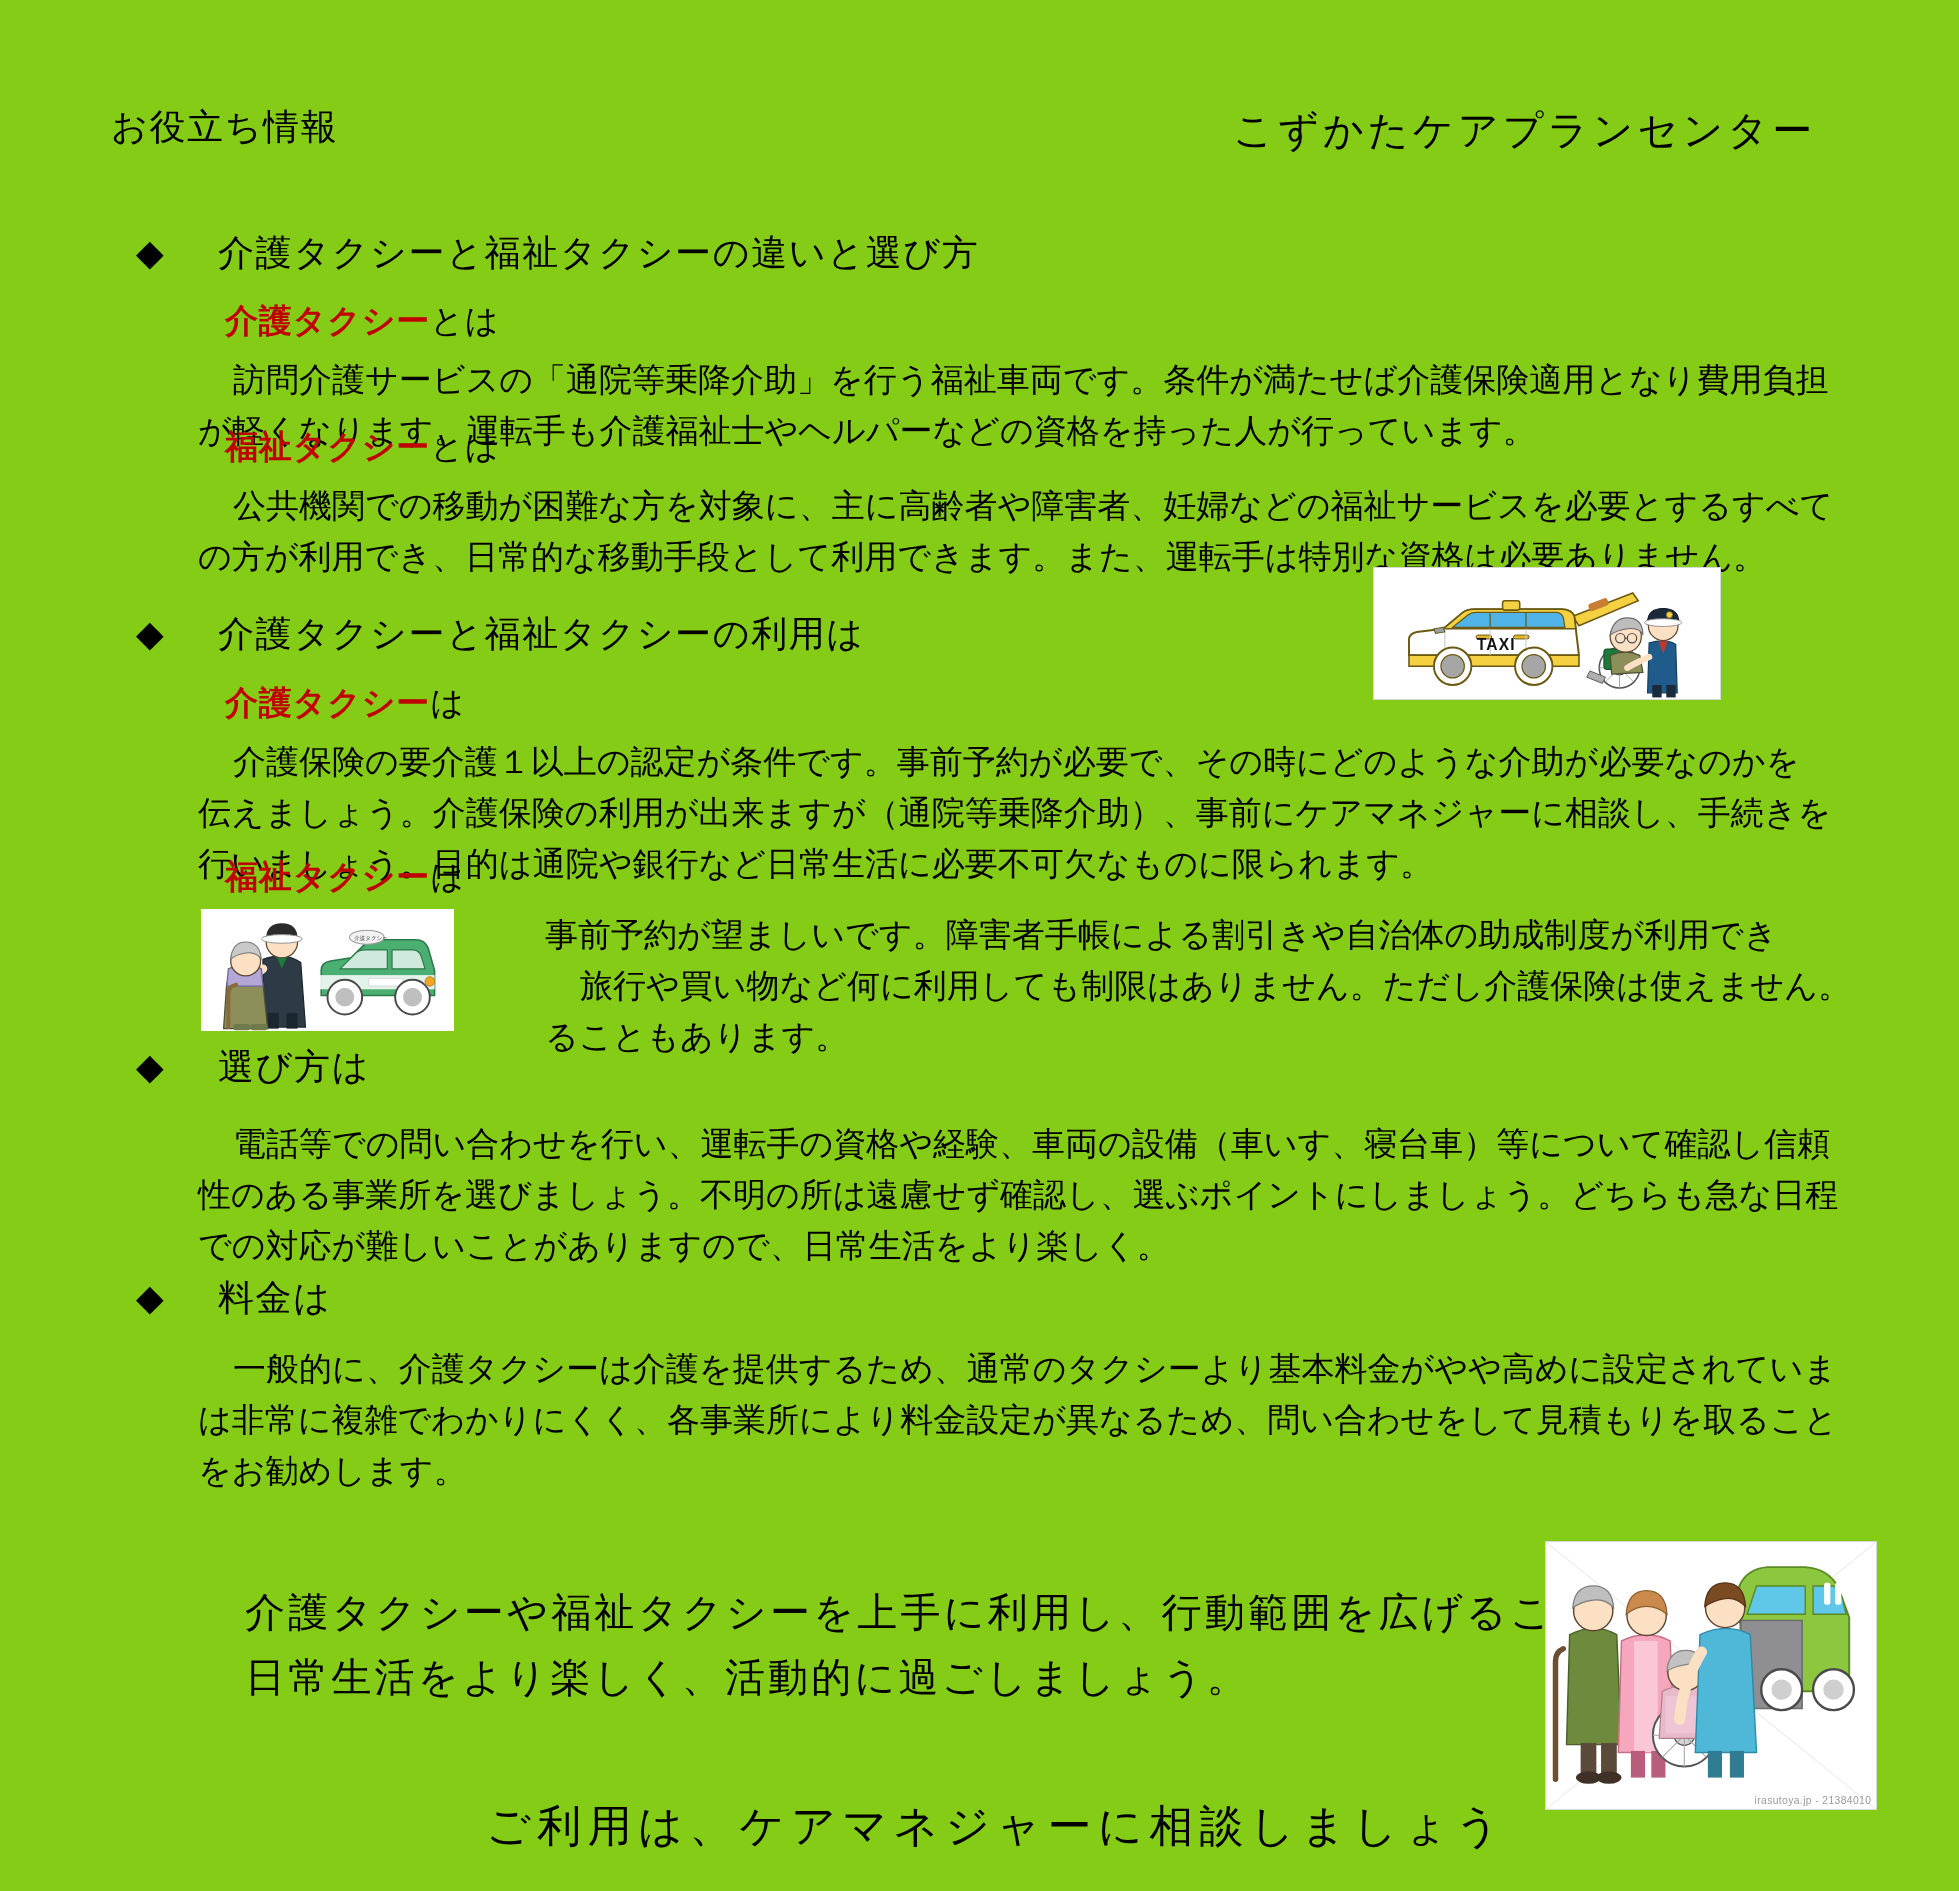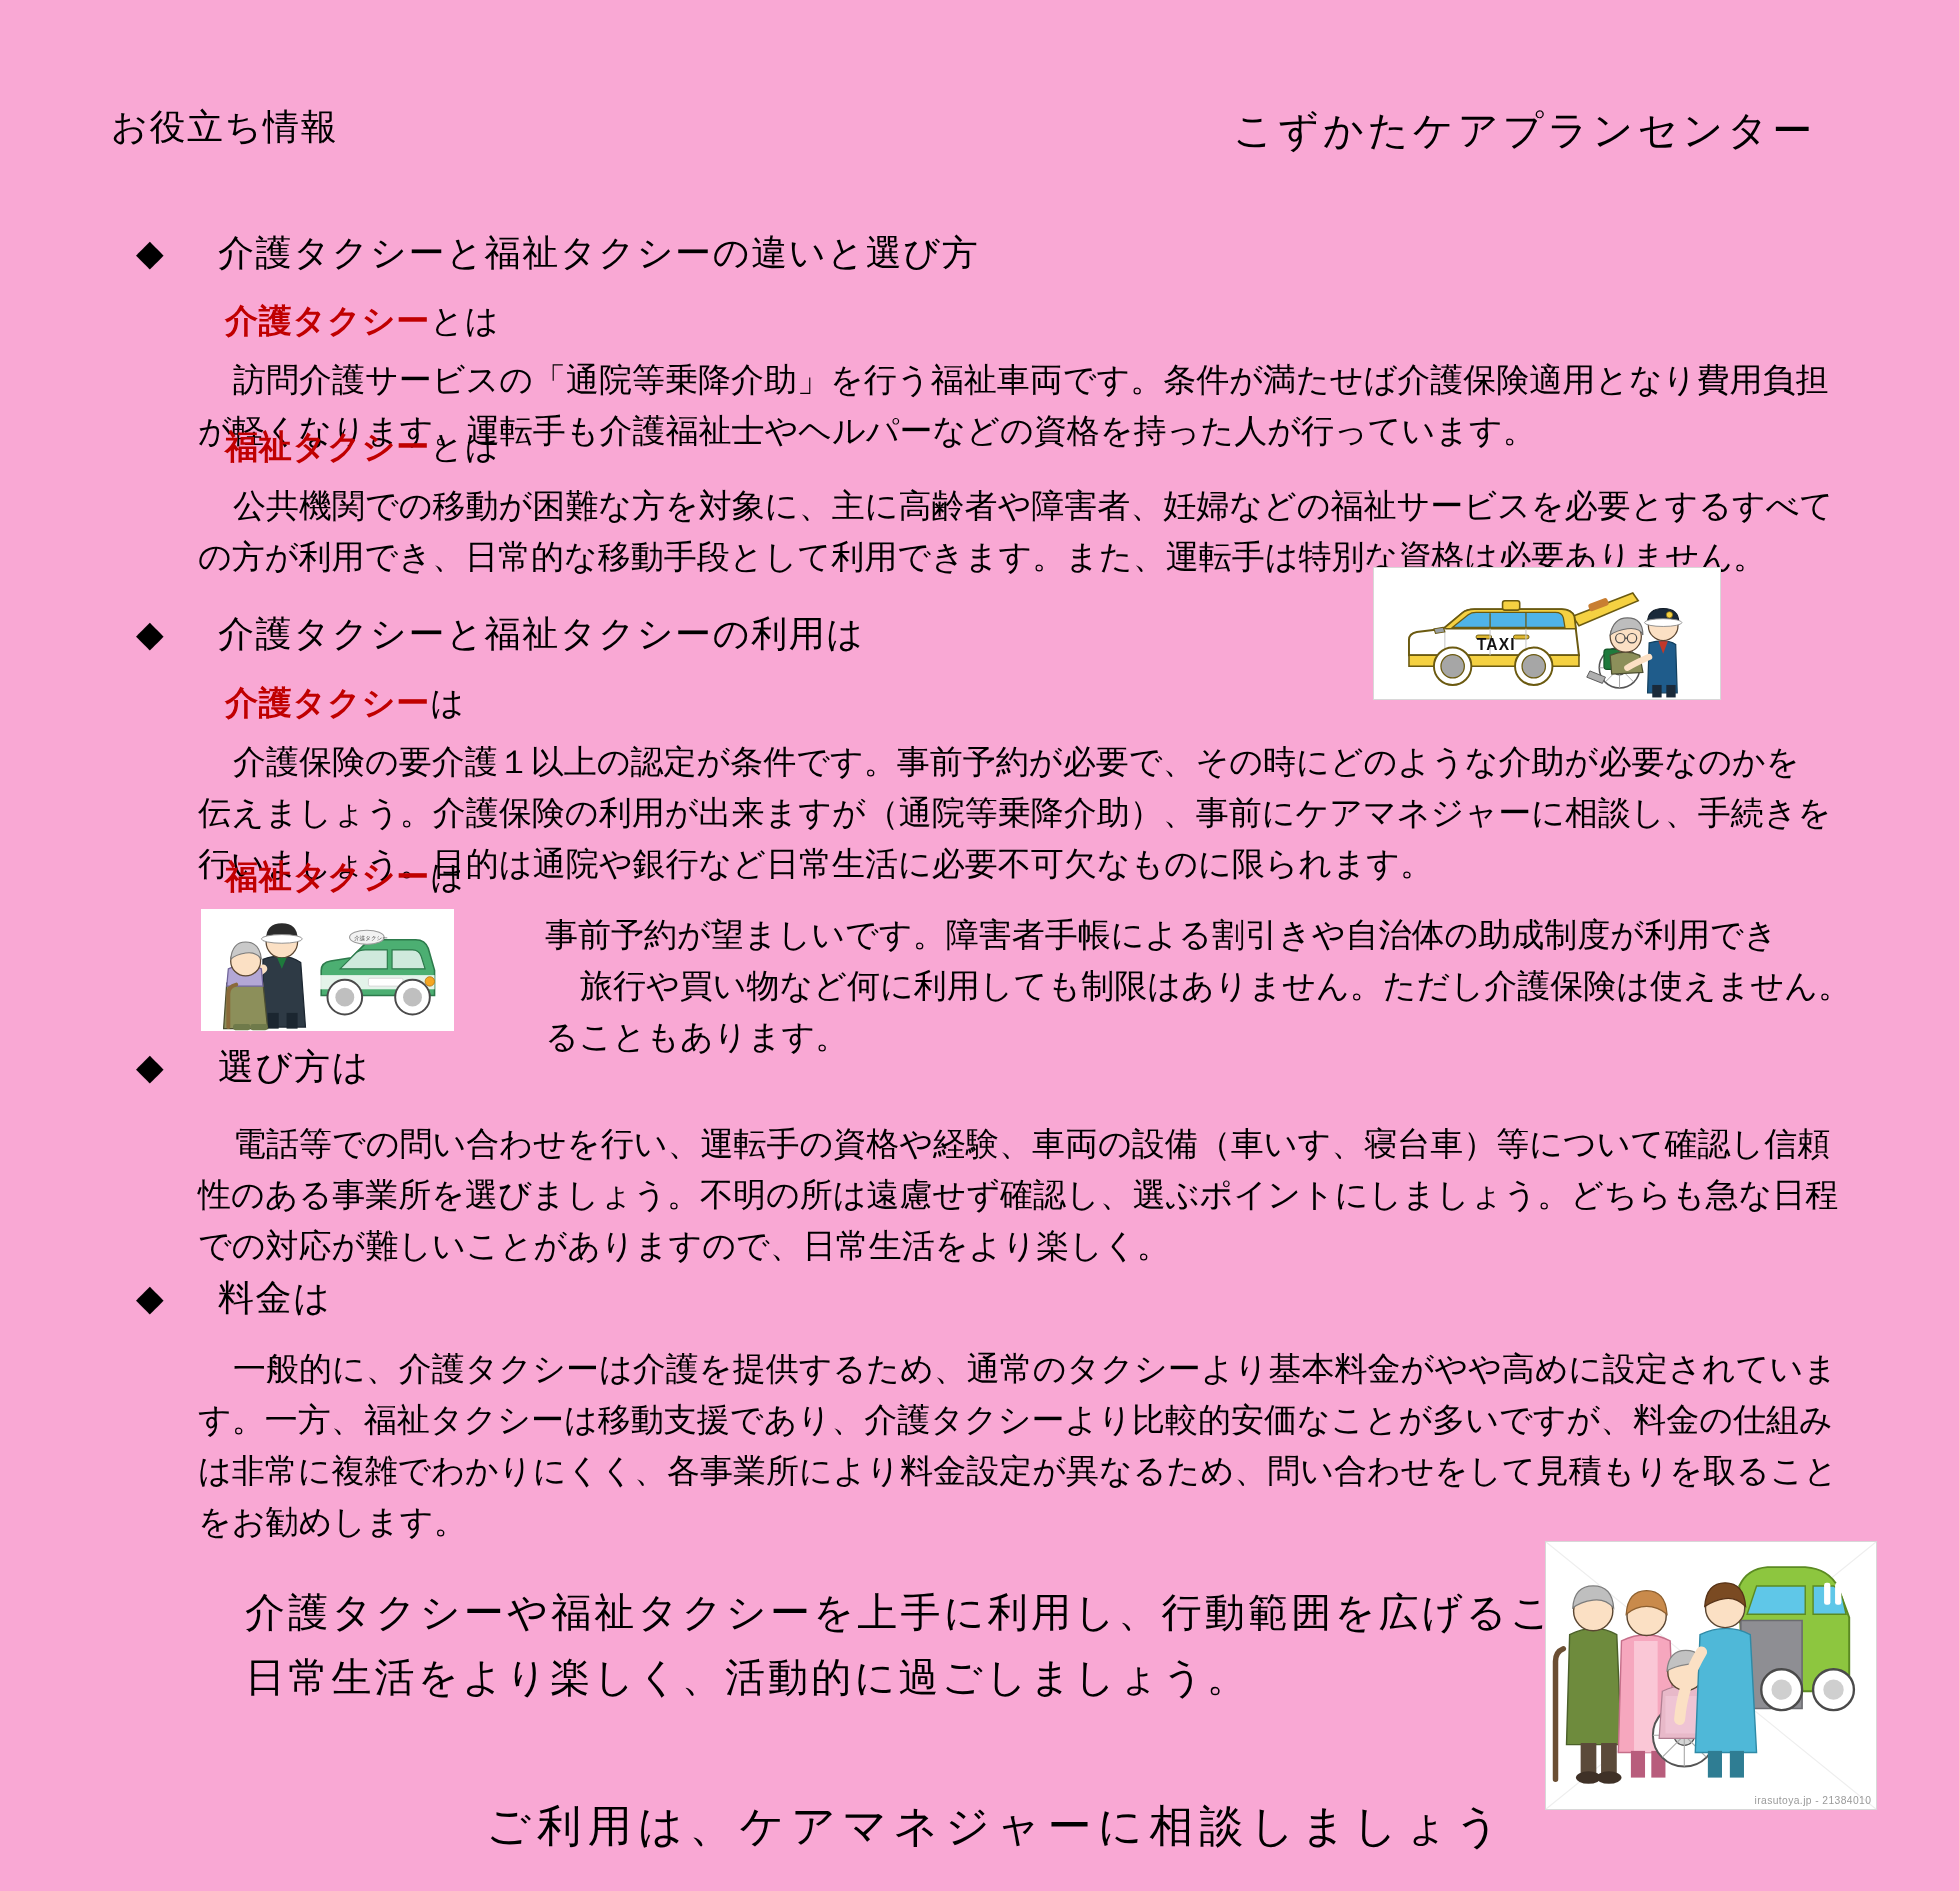--- a/index.html
+++ b/index.html
@@ -8,21 +8,21 @@
     background: #ffffff;
   }
   body {
     font-family: "Liberation Sans", "DejaVu Sans", sans-serif;
     color: #000000;
   }
   #page {
     position: relative;
     width: 1959px;
     height: 1892px;
-    background: #f9a8d4;
+    background: #84cc16;
     overflow: hidden;
   }
 
   
   .header {
     position: absolute;
     top: 103px;
     left: 0;
     width: 1959px;
     height: 55px;
@@ -300,21 +300,20 @@
     <span class="ln">での対応が難しいことがありますので、日常生活をより楽しく。</span>
   </div>
 
   <div class="section-heading" style="top:1274px; left:136px;">
     <span class="diamond-icon">◆</span>
     <span class="section-title">料金は</span>
   </div>
 
   <div class="para" style="top:1343px; left:198px;">
     <span class="ln indent">一般的に、介護タクシーは介護を提供するため、通常のタクシーより基本料金がやや高めに設定されていま</span>
-    <span class="ln">す。一方、福祉タクシーは移動支援であり、介護タクシーより比較的安価なことが多いですが、料金の仕組み</span>
     <span class="ln">は非常に複雑でわかりにくく、各事業所により料金設定が異なるため、問い合わせをして見積もりを取ること</span>
     <span class="ln">をお勧めします。</span>
   </div>
 
   <div class="closing" style="top:1580px; left:245px;">
     <span class="ln">介護タクシーや福祉タクシーを上手に利用し、行動範囲を広げることで</span>
     <span class="ln">日常生活をより楽しく、活動的に過ごしましょう。</span>
   </div>
 
   <div class="illus framed" style="top:1541px; left:1545px; width:332px; height:269px;">

